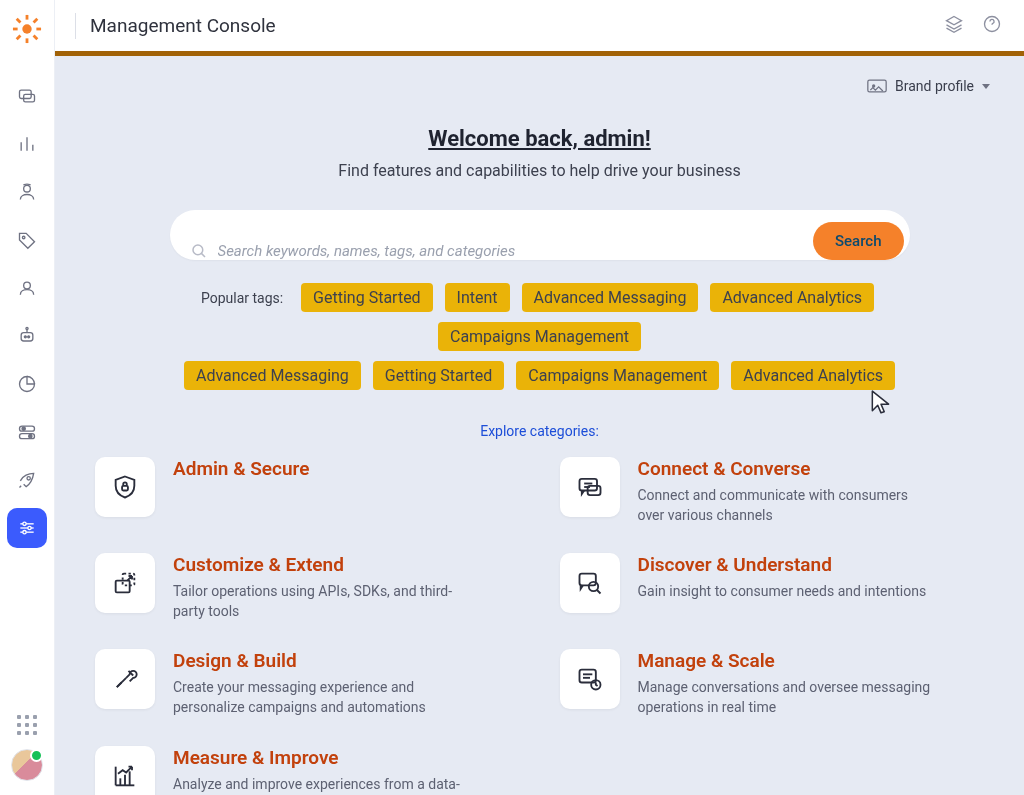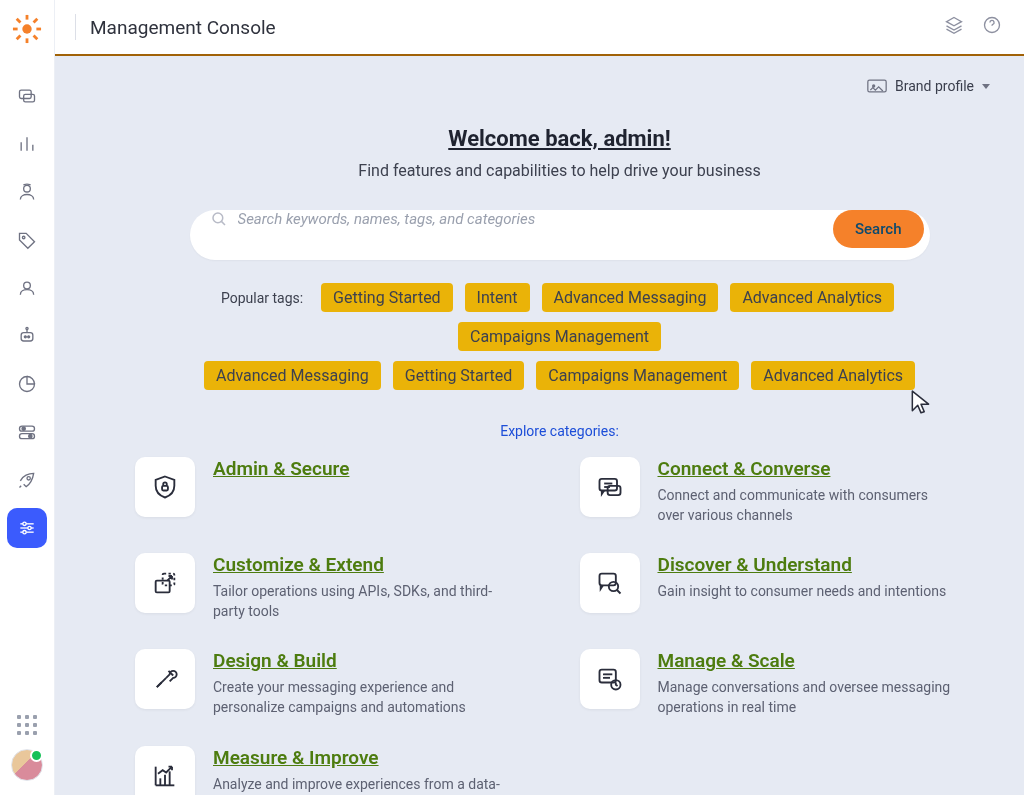--- a/index.html
+++ b/index.html
@@ -16,53 +16,53 @@
   .rail-spacer{flex:1;}
   .rail-bottom{display:flex;flex-direction:column;align-items:center;padding-bottom:14px;gap:14px;}
   .rail-dots{width:20px;height:20px;display:grid;grid-template-columns:repeat(3,4px);grid-template-rows:repeat(3,4px);gap:4px;justify-content:center;align-content:center;}
   .rail-dots span{width:4px;height:4px;background:#9aa0ae;border-radius:1px;}
   .avatar{width:32px;height:32px;border-radius:50%;background:linear-gradient(135deg,#e9c79b 0%,#e9c79b 45%,#d98b9b 45%,#d98b9b 100%);position:relative;border:1px solid #e1e4eb;}
   .avatar::after{content:"";position:absolute;right:-1px;top:-1px;width:9px;height:9px;border-radius:50%;background:#16c157;border:2px solid #fff;}
 
   
   .main{flex:1;display:flex;flex-direction:column;}
 
-  .topbar{height:56px;background:#ffffff;display:flex;align-items:center;padding:0 22px 0 18px;border-bottom:2px solid #a16207;}
+  .topbar{height:56px;background:#ffffff;display:flex;align-items:center;padding:0 22px 0 18px;border-bottom:5px solid #a16207;}
   .topbar .divider{width:1px;height:26px;background:#dcdfe7;margin:0 14px 0 2px;}
   .topbar-title{font-size:19px;font-weight:400;color:#2f323d;}
   .topbar-right{margin-left:auto;display:flex;align-items:center;gap:18px;}
   .topbar-right svg{width:20px;height:20px;stroke:#8d90a0;fill:none;stroke-width:1.6;}
 
-  .content{flex:1;overflow:auto;padding:22px 40px 40px 40px;position:relative;margin-left:40px;}
+  .content{flex:1;overflow:auto;padding:22px 40px 40px 40px;position:relative;}
 
   .brand-profile{position:absolute;top:22px;right:34px;display:flex;align-items:center;gap:8px;color:#3a3e4c;font-size:14px;cursor:pointer;}
   .brand-profile .bp-icon{width:20px;height:14px;}
   .brand-profile .caret{width:0;height:0;border-left:4px solid transparent;border-right:4px solid transparent;border-top:5px solid #6f7282;}
 
   .hero{text-align:center;margin-top:48px;}
   .hero h1{font-size:22px;font-weight:700;color:#1f2330;text-decoration:underline;}
   .hero p{margin-top:10px;font-size:16px;color:#3d414f;}
 
-  .searchbar{margin:30px auto 0 auto;max-width:740px;height:50px;background:#ffffff;border-radius:28px;display:flex;align-items:flex-start;padding:0 6px 0 20px;box-shadow:0 1px 2px rgba(0,0,0,0.04);}
+  .searchbar{margin:30px auto 0 auto;max-width:740px;height:50px;background:#ffffff;border-radius:28px;display:flex;align-items:flex-end;padding:0 6px 0 20px;box-shadow:0 1px 2px rgba(0,0,0,0.04);}
   .searchbar .s-icon{width:18px;height:18px;stroke:#b8bbc7;fill:none;stroke-width:2;margin-right:10px;flex:none;}
   .searchbar input{flex:1;border:none;outline:none;font-size:15px;font-style:italic;color:#333;background:transparent;}
   .searchbar input::placeholder{color:#9aa0ae;font-style:italic;}
   .search-btn{height:38px;padding:0 22px;border:none;border-radius:22px;background:#f5812a;color:#0c4a6e;font-size:15px;font-weight:500;cursor:pointer;}
 
   .tags-wrap{max-width:760px;margin:18px auto 0 auto;text-align:center;}
   .tags-label{font-size:14px;color:#3d414f;margin-right:10px;}
   .tag{display:inline-block;background:#eab308;color:#3d414f;font-size:16px;padding:5px 12px;border-radius:4px;margin:5px 4px;cursor:pointer;white-space:nowrap;}
 
   .explore-label{text-align:center;font-size:14px;color:#1d4ed8;margin-top:28px;}
 
   .cards{max-width:920px;margin:18px auto 0 auto;display:grid;grid-template-columns:1fr 1fr;column-gap:40px;row-gap:28px;}
   .card{display:flex;gap:18px;cursor:pointer;}
   .card-icon{width:60px;height:60px;flex:none;background:#ffffff;border-radius:10px;display:flex;align-items:center;justify-content:center;box-shadow:0 1px 3px rgba(0,0,0,0.06);}
   .card-icon svg{width:28px;height:28px;stroke:#2a2d3b;fill:none;stroke-width:1.6;}
-  .card-body h3{font-size:19px;font-weight:600;color:#4d7c0f;text-decoration:underline;}
+  .card-body h3{font-size:19px;font-weight:600;color:#c2410c;}
   .card-body p{margin-top:6px;font-size:14px;color:#5d6172;line-height:1.4;max-width:300px;}
 
   .cursor{position:absolute;top:333px;left:815px;pointer-events:none;}
   .cursor svg{width:22px;height:26px;}
 </style>
 </head>
 <body>
 
 <div class="app">
 

